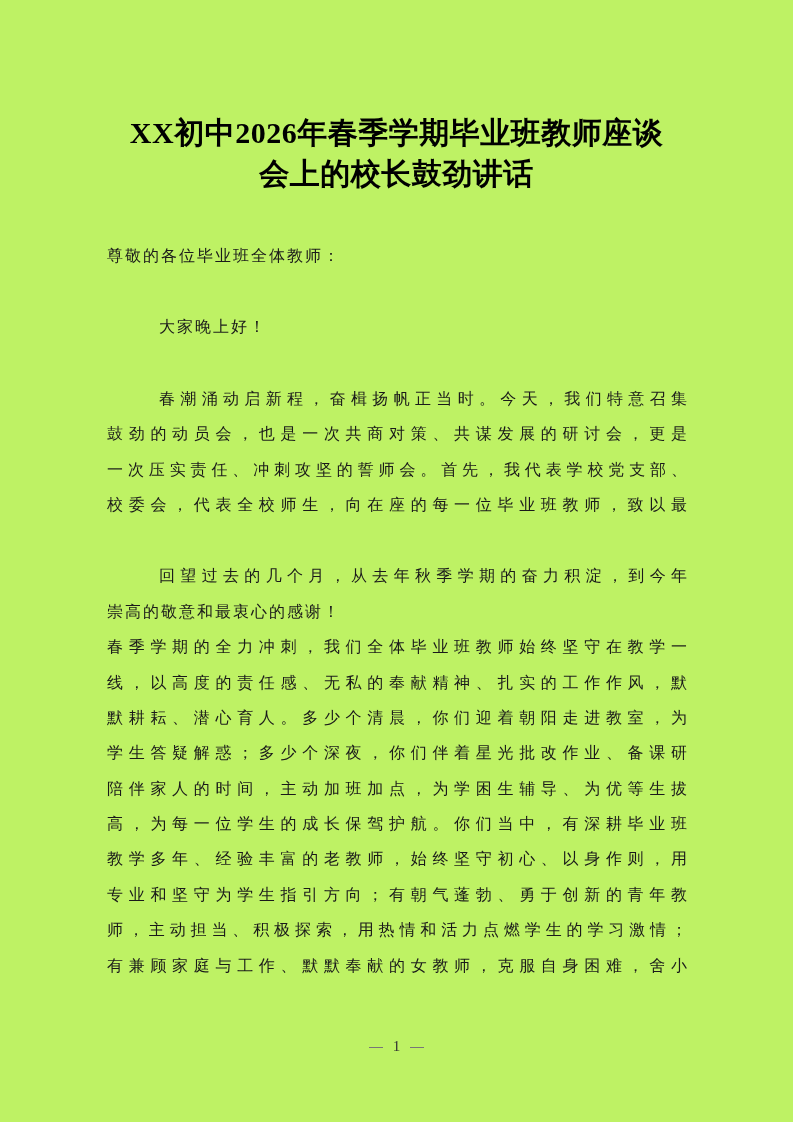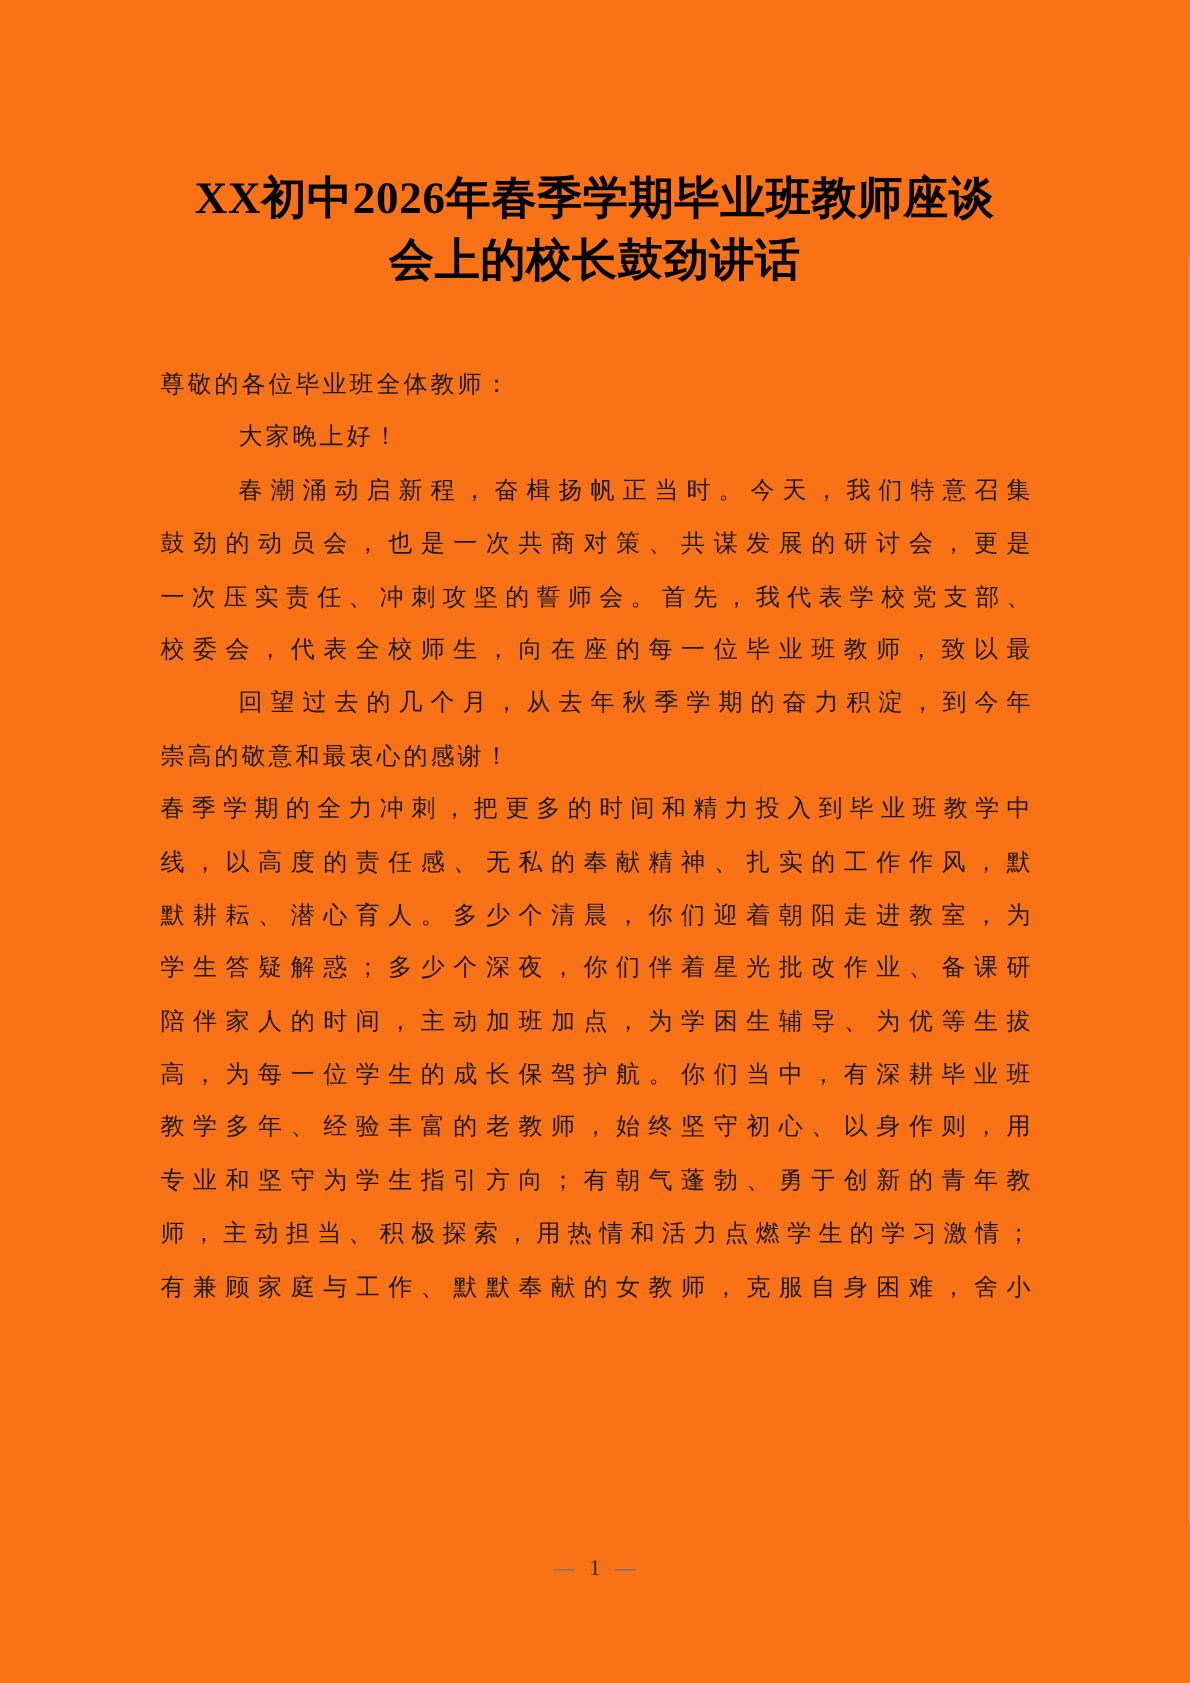--- a/index.html
+++ b/index.html
@@ -13,21 +13,21 @@
     position: relative;
     overflow: hidden;
     font-family: "DejaVu Serif", "Liberation Serif", serif;
     color: #111111;
   }
   .page {
     position: absolute;
     left: 0; top: 0;
     width: 793px;
     height: 1122px;
-    background: #f97316;
+    background: #bef264;
   }
   .title {
     position: absolute;
     left: 100px;
     width: 593px;
     top: 112px;
     text-align: center;
     font-family: "Liberation Serif", "DejaVu Serif", serif;
     font-weight: bold;
     font-size: 30px;
@@ -52,20 +52,21 @@
     text-align: justify;
     text-align-last: justify;
     height: 35.4px;
   }
   .body-text .row.last {
     text-align-last: left;
     letter-spacing: 2px;
   }
   .body-text .row.indent {
     padding-left: 52px;
+    margin-top: 36px;
   }
   .footer {
     position: absolute;
     left: 0;
     width: 793px;
     top: 1038px;
     text-align: center;
     font-family: "Liberation Serif", "DejaVu Serif", serif;
     font-size: 15px;
     color: #333333;
@@ -93,21 +94,21 @@
     <span class="row last">尊敬的各位毕业班全体教师：</span>
     <span class="row last indent">大家晚上好！</span>
 
     <span class="row indent">春潮涌动启新程，奋楫扬帆正当时。今天，我们特意召集</span>
     <span class="row">鼓劲的动员会，也是一次共商对策、共谋发展的研讨会，更是</span>
     <span class="row">一次压实责任、冲刺攻坚的誓师会。首先，我代表学校党支部、</span>
     <span class="row">校委会，代表全校师生，向在座的每一位毕业班教师，致以最</span>
     <span class="row indent">回望过去的几个月，从去年秋季学期的奋力积淀，到今年</span>
 
     <span class="row last">崇高的敬意和最衷心的感谢！</span>
-    <span class="row">春季学期的全力冲刺，把更多的时间和精力投入到毕业班教学中</span>
+    <span class="row">春季学期的全力冲刺，我们全体毕业班教师始终坚守在教学一</span>
     <span class="row">线，以高度的责任感、无私的奉献精神、扎实的工作作风，默</span>
     <span class="row">默耕耘、潜心育人。多少个清晨，你们迎着朝阳走进教室，为</span>
     <span class="row">学生答疑解惑；多少个深夜，你们伴着星光批改作业、备课研</span>
     <span class="row">陪伴家人的时间，主动加班加点，为学困生辅导、为优等生拔</span>
     <span class="row">高，为每一位学生的成长保驾护航。你们当中，有深耕毕业班</span>
     <span class="row">教学多年、经验丰富的老教师，始终坚守初心、以身作则，用</span>
     <span class="row">专业和坚守为学生指引方向；有朝气蓬勃、勇于创新的青年教</span>
     <span class="row">师，主动担当、积极探索，用热情和活力点燃学生的学习激情；</span>
     <span class="row">有兼顾家庭与工作、默默奉献的女教师，克服自身困难，舍小</span>
   </div>

